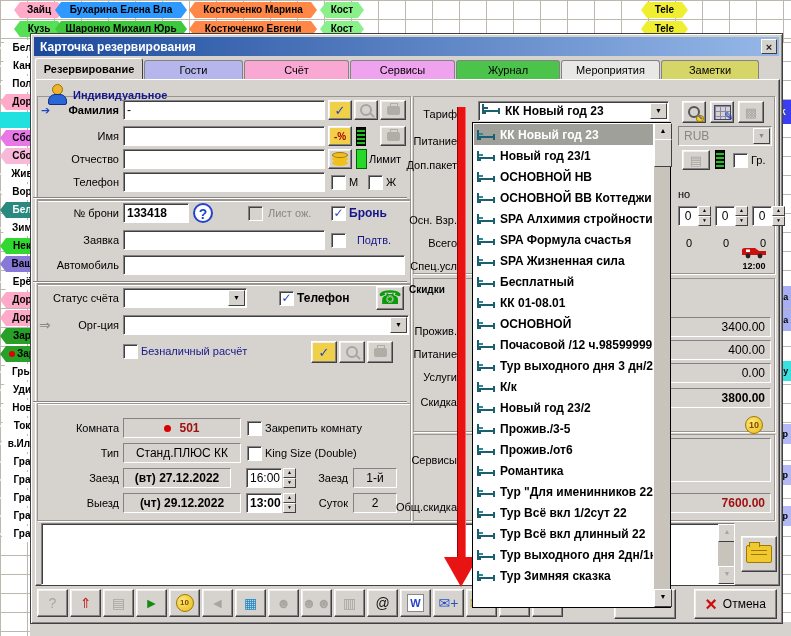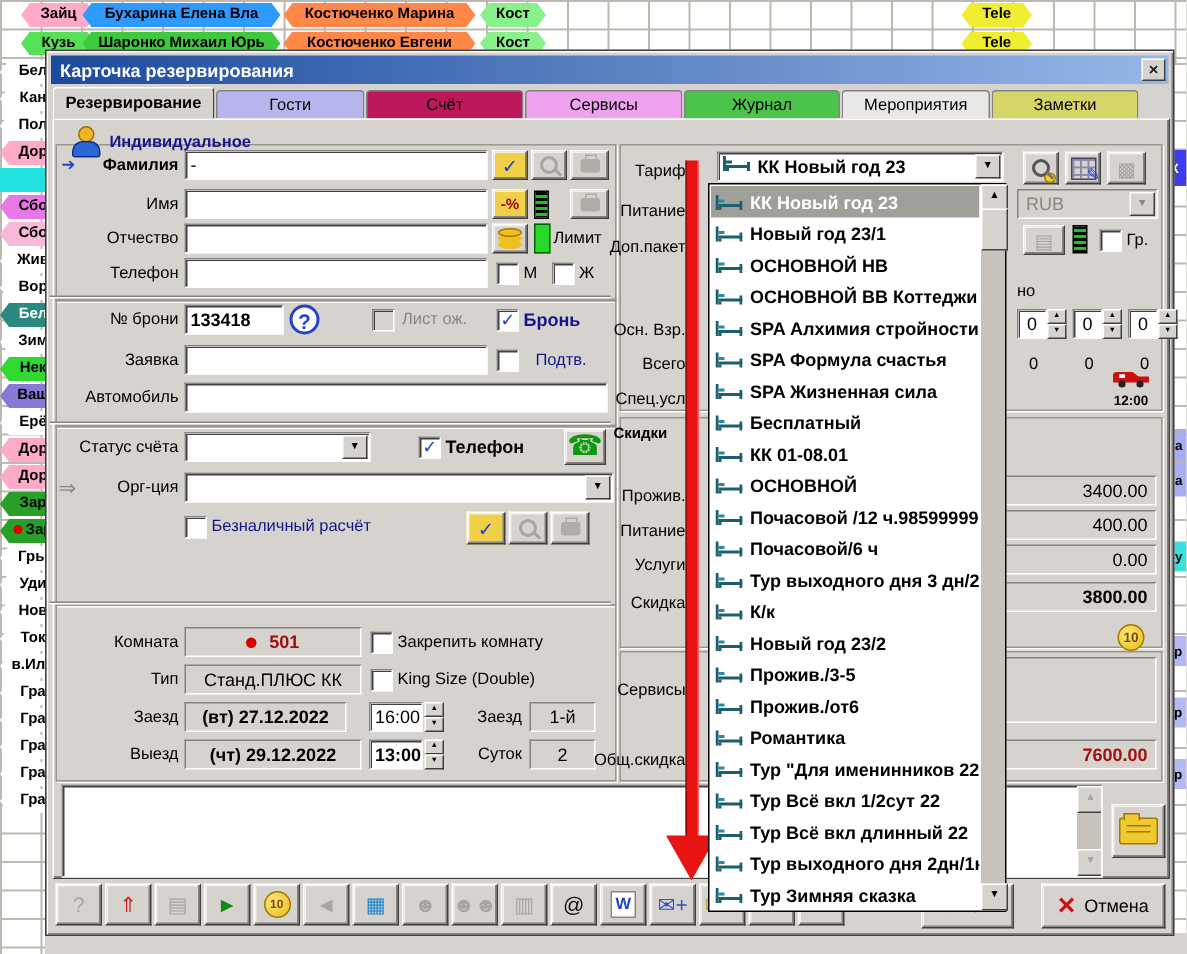--- a/index.html
+++ b/index.html
@@ -188,21 +188,21 @@
   </div>
 
   <div class="tabstrip">
 
   <div class="tab active" style="width: 108px; background: rgb(214, 211, 206);">
         <span>Резервирование</span>
       </div>
       <div class="tab hatch" style="width: 99px; background: rgb(182, 182, 236);">
         <span>Гости</span>
       </div>
-      <div class="tab hatch" style="width: 105px; background: #be185d;">
+      <div class="tab hatch" style="width: 105px; background: #f9a8d4;">
         <span>Счёт</span>
       </div>
       <div class="tab hatch" style="width: 105px; background: rgb(239, 162, 238);">
         <span>Сервисы</span>
       </div>
       <div class="tab hatch" style="width: 104px; background: rgb(76, 196, 76);">
         <span>Журнал</span>
       </div>
       <div class="tab hatch" style="width: 99px; background: rgb(232, 232, 230);">
         <span>Мероприятия</span>
@@ -644,32 +644,20 @@
       <div class="dd-item">
         <span class="bed">
           <svg width="18" height="12" viewBox="0 0 18 12">
             <rect x="0" y="1" width="2" height="10" fill="#1c6070"></rect>
             <rect x="2" y="4" width="4" height="2" fill="#2a8aa0"></rect>
             <rect x="2" y="7" width="16" height="2" fill="#1c6070"></rect>
             <rect x="16" y="5" width="2" height="6" fill="#1c6070"></rect>
             <rect x="2" y="9" width="2" height="2" fill="#1c6070"></rect>
           </svg>
         </span>
-        <span>Почасовой/6 ч</span>
-      </div>
-      <div class="dd-item">
-        <span class="bed">
-          <svg width="18" height="12" viewBox="0 0 18 12">
-            <rect x="0" y="1" width="2" height="10" fill="#1c6070"></rect>
-            <rect x="2" y="4" width="4" height="2" fill="#2a8aa0"></rect>
-            <rect x="2" y="7" width="16" height="2" fill="#1c6070"></rect>
-            <rect x="16" y="5" width="2" height="6" fill="#1c6070"></rect>
-            <rect x="2" y="9" width="2" height="2" fill="#1c6070"></rect>
-          </svg>
-        </span>
         <span>Тур выходного дня 3 дн/2</span>
       </div>
       <div class="dd-item">
         <span class="bed">
           <svg width="18" height="12" viewBox="0 0 18 12">
             <rect x="0" y="1" width="2" height="10" fill="#1c6070"></rect>
             <rect x="2" y="4" width="4" height="2" fill="#2a8aa0"></rect>
             <rect x="2" y="7" width="16" height="2" fill="#1c6070"></rect>
             <rect x="16" y="5" width="2" height="6" fill="#1c6070"></rect>
             <rect x="2" y="9" width="2" height="2" fill="#1c6070"></rect>

